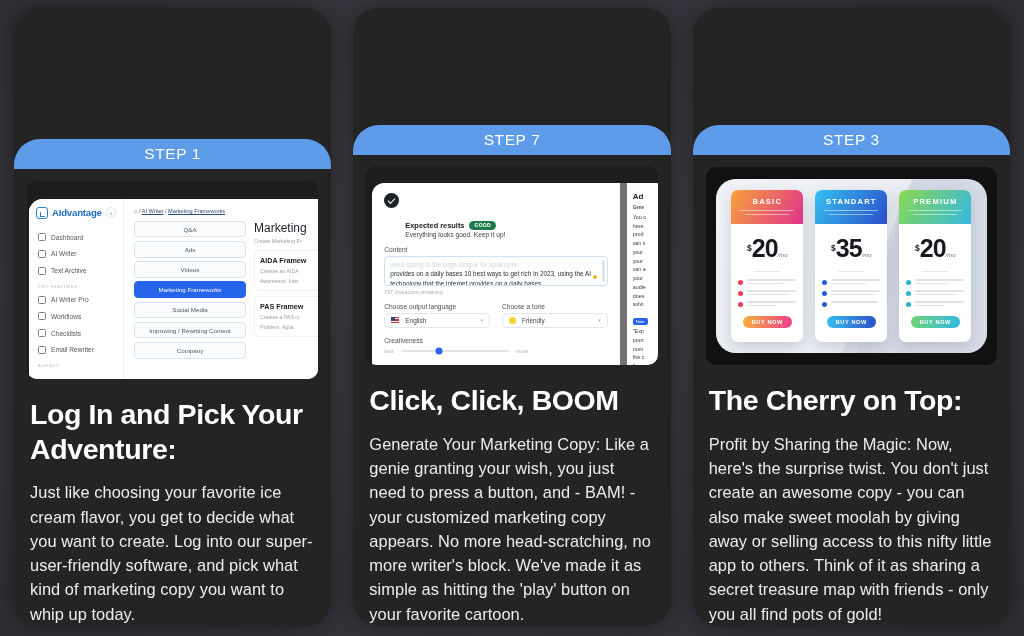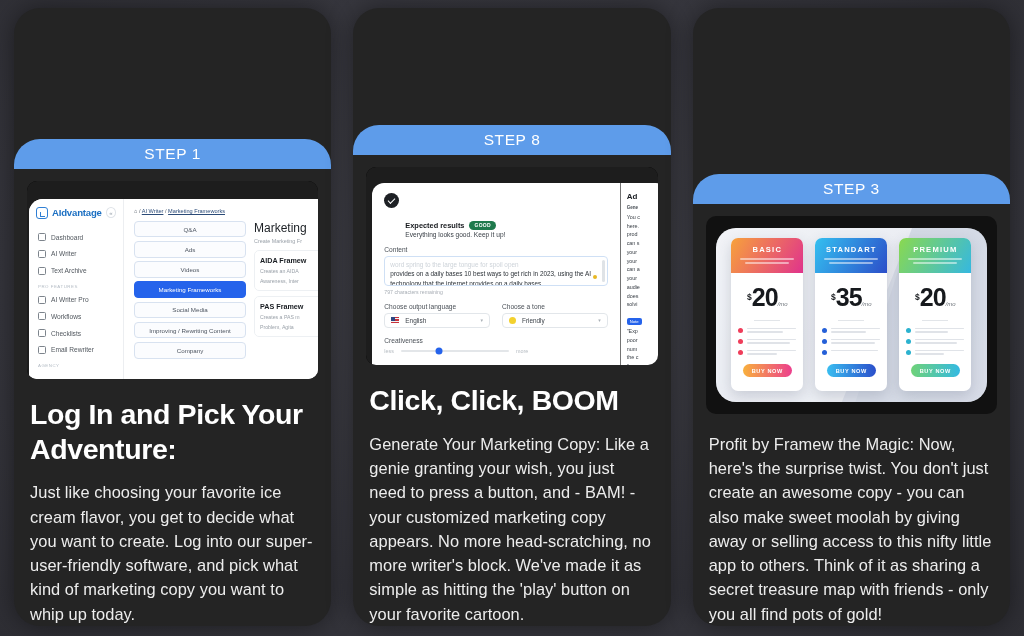--- a/index.html
+++ b/index.html
@@ -106,21 +106,21 @@
   .s2-emoji{width:7px;height:7px;border-radius:50%;background:#f3d12e;flex:0 0 auto;}
   .s2-sel-v{font-size:6.4px;color:#3d434a;}
   .s2-caret{margin-left:auto;font-size:5px;color:#aab0b6;}
   .s2-slider{display:flex;align-items:center;gap:7px;margin-top:4px;}
   .s2-slider-l{font-size:5.4px;color:#b6bcc2;}
   .s2-track{flex:1;height:2.4px;border-radius:2px;background:#e3e6e9;position:relative;max-width:108px;}
   .s2-knob{position:absolute;left:35%;top:50%;transform:translate(-50%,-50%);width:7px;height:7px;border-radius:50%;background:#2563eb;}
   .s2-actions{display:flex;align-items:center;margin-top:16px;}
   .s2-back{border:1px solid #e2e6ea;border-radius:4px;font-size:6.2px;color:#6b7178;padding:4px 9px;}
   .s2-gen{margin-left:auto;background:#1f7a4d;color:#fff;font-size:6.6px;border-radius:4px;padding:5px 10px;}
-  .s2-aside{width:48px;flex:0 0 auto;border-left:1px solid #737373;padding:9px 5px 0 6px;overflow:hidden;}
+  .s2-aside{width:48px;flex:0 0 auto;border-left:7px solid #737373;padding:9px 5px 0 6px;overflow:hidden;}
   .s2-aside-h{font-size:8px;font-weight:bold;color:#1b1f24;white-space:nowrap;}
   .s2-aside-s{font-size:4.6px;font-weight:bold;color:#4a5057;margin:4px 0 3px;}
   .s2-aside-l{font-size:5.4px;color:#3c4249;line-height:1.62;white-space:nowrap;}
   .s2-tag{display:inline-block;background:#2563eb;color:#fff;font-size:4.2px;border-radius:2px;padding:1px 3px;margin:4px 0 2px;}
 
   
   .s3{width:100%;height:100%;background:#111;display:flex;align-items:center;justify-content:center;}
   .s3-stage{width:93%;height:88%;border-radius:20px;
     background:linear-gradient(135deg,#e9ecf2 0%,#dfe3ec 45%,#e7eaf1 100%);
     display:flex;align-items:center;justify-content:center;gap:12px;position:relative;overflow:hidden;}
@@ -243,21 +243,21 @@
       </div>
     </div>
 
     <div class="copy">
       <div class="headline">Log In and Pick Your Adventure:</div>
       <div class="body-text">Just like choosing your favorite ice cream flavor, you get to decide what you want to create. Log into our super-user-friendly software, and pick what kind of marketing copy you want to whip up today.</div>
     </div>
   </div>
 
   <div class="card">
-    <div class="step-header">STEP 8</div>
+    <div class="step-header">STEP 7</div>
 
     <div class="shot-wrap">
       <div class="s2">
         <div class="s2-panel">
           <div class="s2-form">
             <div class="s2-exp">
               <span class="s2-av"></span>
               <div>
                 <div class="s2-exp-t">
                   <span>Expected results</span>
@@ -463,17 +463,18 @@
             </div>
             <div class="s3-buy" style="background:linear-gradient(90deg,#6fd278,#34b9e2);">BUY NOW</div>
             <div class="s3-foot"></div>
           </div>
 
         </div>
       </div>
     </div>
 
     <div class="copy">
-      <div class="body-text">Profit by Framew the Magic: Now, here's the surprise twist. You don't just create an awesome copy - you can also make sweet moolah by giving away or selling access to this nifty little app to others. Think of it as sharing a secret treasure map with friends - only you all find pots of gold!</div>
+      <div class="headline">The Cherry on Top:</div>
+      <div class="body-text">Profit by Sharing the Magic: Now, here's the surprise twist. You don't just create an awesome copy - you can also make sweet moolah by giving away or selling access to this nifty little app to others. Think of it as sharing a secret treasure map with friends - only you all find pots of gold!</div>
     </div>
   </div>
 
 </div>
 
 </body></html>

